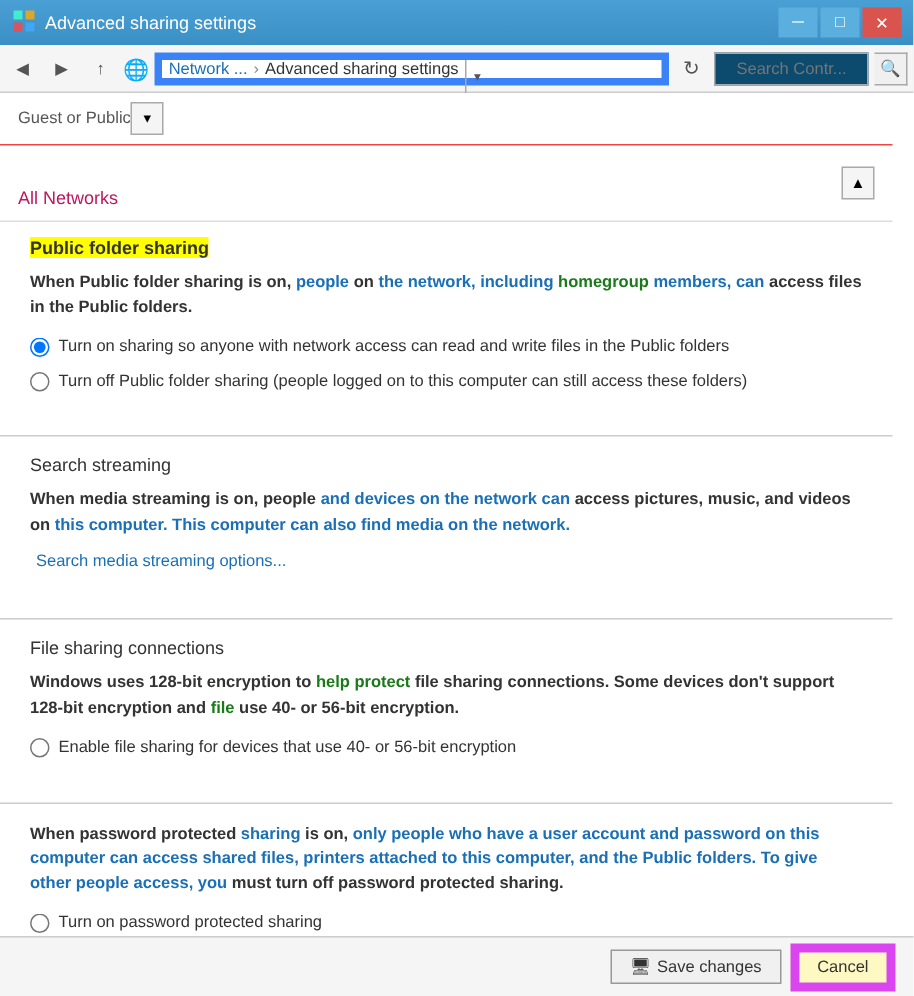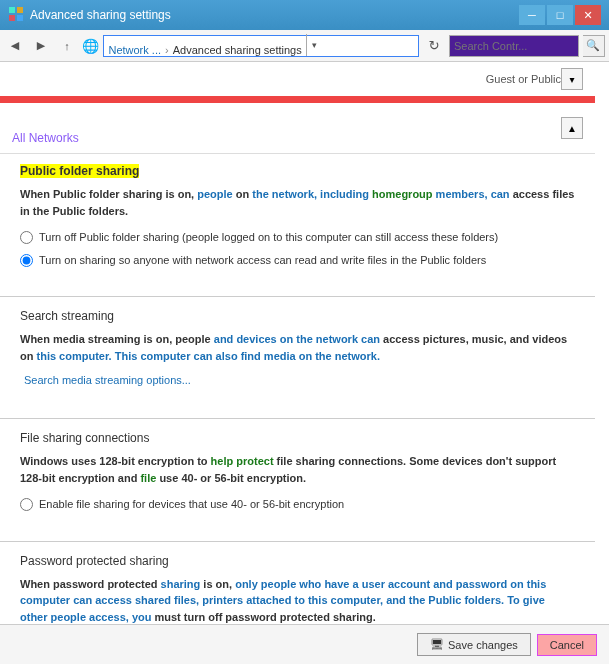--- a/index.html
+++ b/index.html
@@ -70,24 +70,24 @@
       cursor: pointer;
       display: flex;
       align-items: center;
       justify-content: center;
       font-size: 11px;
       color: #555;
     }
     .breadcrumb-bar {
       flex: 1;
       background: white;
-      border: 1px solid #3b82f6;
-      height: 22px;
-      display: flex;
-      align-items: flex-end;
+      border: 5px solid #3b82f6;
+      height: 22px;
+      display: flex;
+      align-items: flex-start;
       padding: 0 4px;
       font-size: 11px;
       color: #333;
       gap: 4px;
     }
     .breadcrumb-sep { color: #888; }
     .breadcrumb-link { color: #1a6fb5; cursor: pointer; }
     .breadcrumb-dropdown {
       width: 16px;
       height: 22px;
@@ -104,26 +104,26 @@
       height: 22px;
       background: transparent;
       border: 1px solid transparent;
       cursor: pointer;
       color: #555;
       display: flex;
       align-items: center;
       justify-content: center;
     }
     .search-box {
-      width: 130px;
+      width: 103px;
       height: 22px;
       border: 1px solid #aaa;
-      padding: 0 4px;
-      font-size: 11px;
-      background: #4c1d95;
+      padding: 0 14px;
+      font-size: 11px;
+      background: #0c4a6e;
       color: #999;
     }
     .search-icon-btn {
       width: 22px;
       height: 22px;
       background: #f0f0f0;
       border: 1px solid #aaa;
       border-left: none;
       cursor: pointer;
       display: flex;
@@ -138,23 +138,23 @@
       background: white;
       height: calc(664px - 30px - 32px);
       overflow-y: auto;
       position: relative;
     }
 
     
     .section-header-collapsed {
       display: flex;
       align-items: center;
-      justify-content: flex-end;
+      justify-content: flex-start;
       padding: 6px 12px;
-      border-bottom: 7px solid #ef4444;
+      border-bottom: 1px solid #ef4444;
       font-size: 11px;
       color: #555;
     }
     .section-toggle-btn {
       width: 22px;
       height: 22px;
       border: 1px solid #aaa;
       background: #f5f5f5;
       cursor: pointer;
       display: flex;
@@ -166,21 +166,21 @@
     
     .all-networks-header {
       display: flex;
       align-items: center;
       justify-content: space-between;
       padding: 8px 12px;
       border-bottom: 1px solid #ddd;
     }
     .all-networks-label {
       font-size: 12px;
-      color: #8b5cf6;
+      color: #be185d;
       margin-top: 20px;
     }
     .section-toggle-up {
       width: 22px;
       height: 22px;
       border: 1px solid #aaa;
       background: #f5f5f5;
       cursor: pointer;
       display: flex;
       align-items: center;
@@ -269,22 +269,22 @@
       gap: 4px;
       padding: 4px 12px;
       background: #f0f0f0;
       border: 1px solid #999;
       cursor: pointer;
       font-size: 11px;
       color: #333;
     }
     .cancel-btn {
       padding: 4px 12px;
-      background: #fca5a5;
-      border: 1px solid #d946ef;
+      background: #fef9c3;
+      border: 6px solid #d946ef;
       cursor: pointer;
       font-size: 11px;
       color: #333;
     }
   </style>
 </head>
 <body>
 
 <div class="title-bar">
   <div class="title-bar-left">
@@ -339,26 +339,26 @@
     </div>
 
     <div class="section-content">
       <div style="margin-bottom: 8px;">
         <span class="subsection-title">Public folder sharing</span>
       </div>
       <p class="description-text">
         When Public folder sharing is on, <span class="highlight-blue">people</span> on <span class="highlight-blue">the network, including <span class="highlight-green">homegroup</span> members, can</span> access files in the Public folders.
       </p>
       <div class="radio-option">
+        <input type="radio" name="public_folder" id="pf1" checked="" style="">
+        <label for="pf1">Turn on <span class="highlight-blue">sharing</span> so anyone with network access can read and write files in the <span class="highlight-blue">Public</span> folders</label>
+      </div>
+      <div class="radio-option">
         <input type="radio" name="public_folder" id="pf2" style="">
         <label for="pf2">Turn off Public folder sharing (people logged on to this computer can still access these folders)</label>
-      </div>
-      <div class="radio-option">
-        <input type="radio" name="public_folder" id="pf1" checked="" style="">
-        <label for="pf1">Turn on <span class="highlight-blue">sharing</span> so anyone with network access can read and write files in the <span class="highlight-blue">Public</span> folders</label>
       </div>
     </div>
 
     <hr class="section-divider">
 
     <div class="section-content" style="padding-top:0;">
       <p class="subsection-header">Search streaming</p>
       <p class="description-text">
         When media streaming is on, people <span class="highlight-blue">and devices on the network can</span> access pictures, music, and videos on <span class="highlight-blue">this computer. This computer can also find media on the network.</span>
       </p>
@@ -374,21 +374,20 @@
       </p>
       <div class="radio-option">
         <input type="radio" name="file_sharing" id="fs2" style="">
         <label for="fs2">Enable file sharing for devices that use 40- or 56-bit encryption</label>
       </div>
     </div>
 
     <hr class="section-divider">
 
     <div class="section-content" style="padding-top:0; padding-bottom:50px;">
-      <p class="subsection-header">Password protected sharing</p>
       <p class="description-text">
         When password protected <span class="highlight-blue">sharing</span> is on, <span class="highlight-blue">only people who have a user account and password on this computer can access shared files, printers attached to this computer, and the Public folders. To give other people access, you</span> must turn off password protected sharing.
       </p>
       <div class="radio-option">
         <input type="radio" name="password_sharing" id="ps1" style="">
         <label for="ps1">Turn on password protected sharing</label>
       </div>
       <div class="radio-option">
 
         <label for="ps2">Turn off password protected sharing</label>

